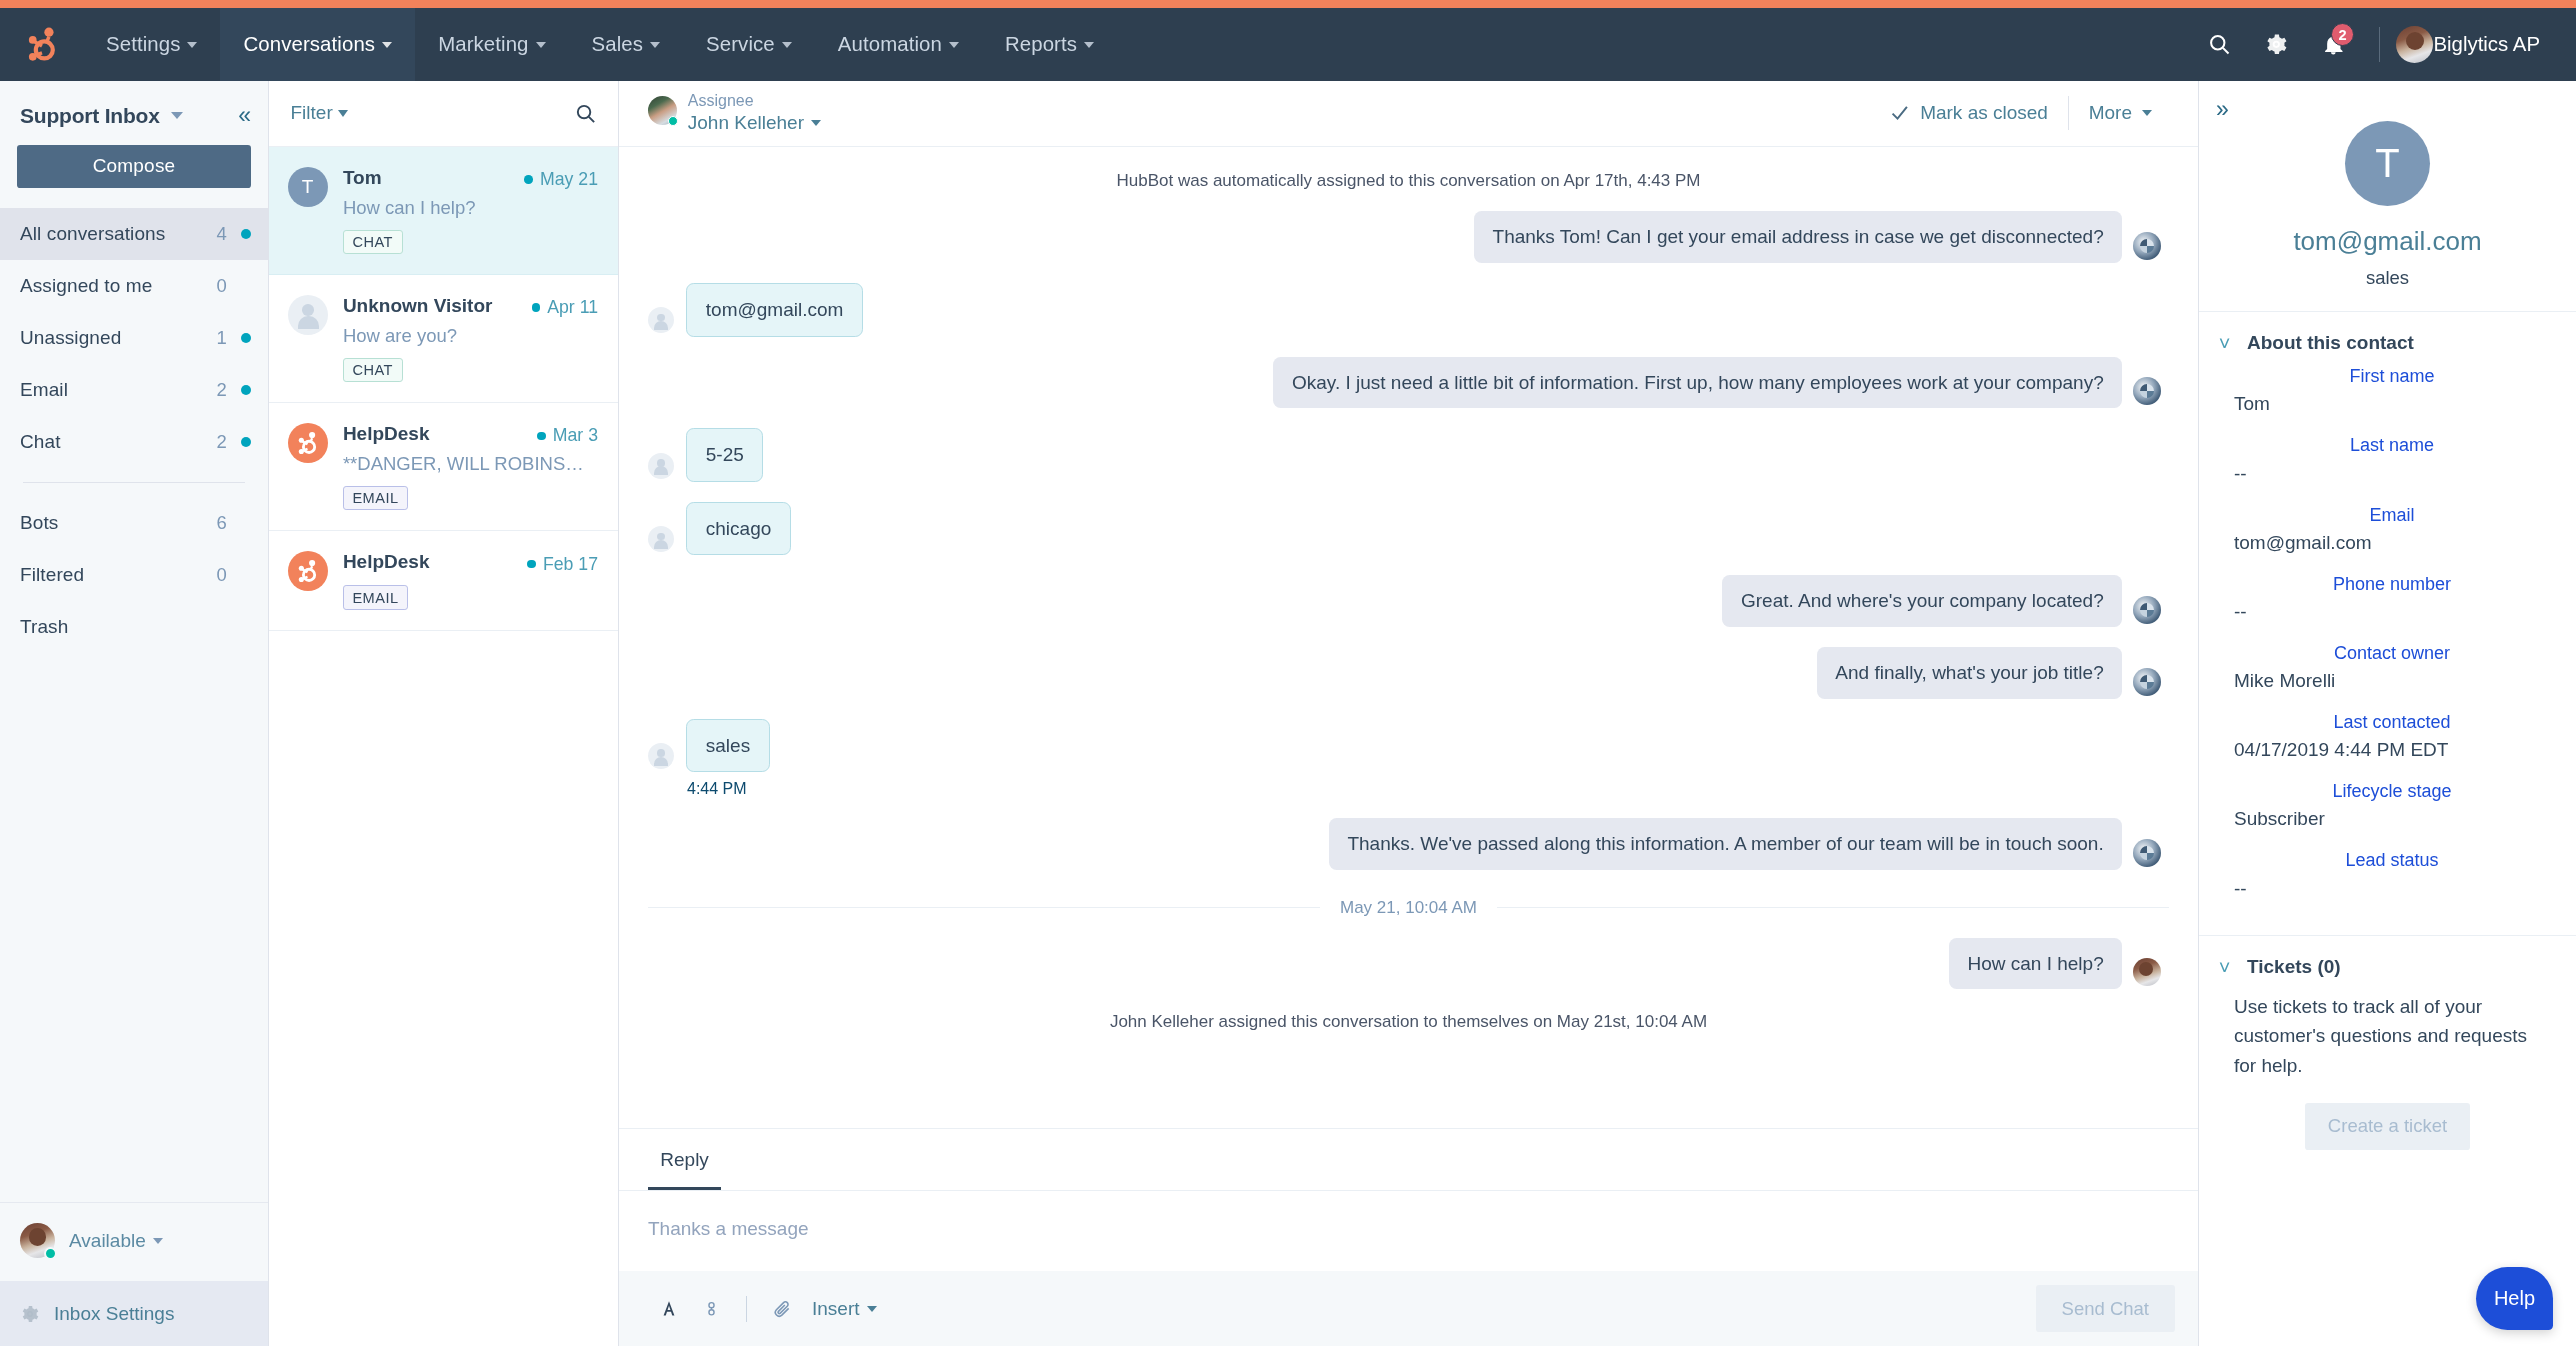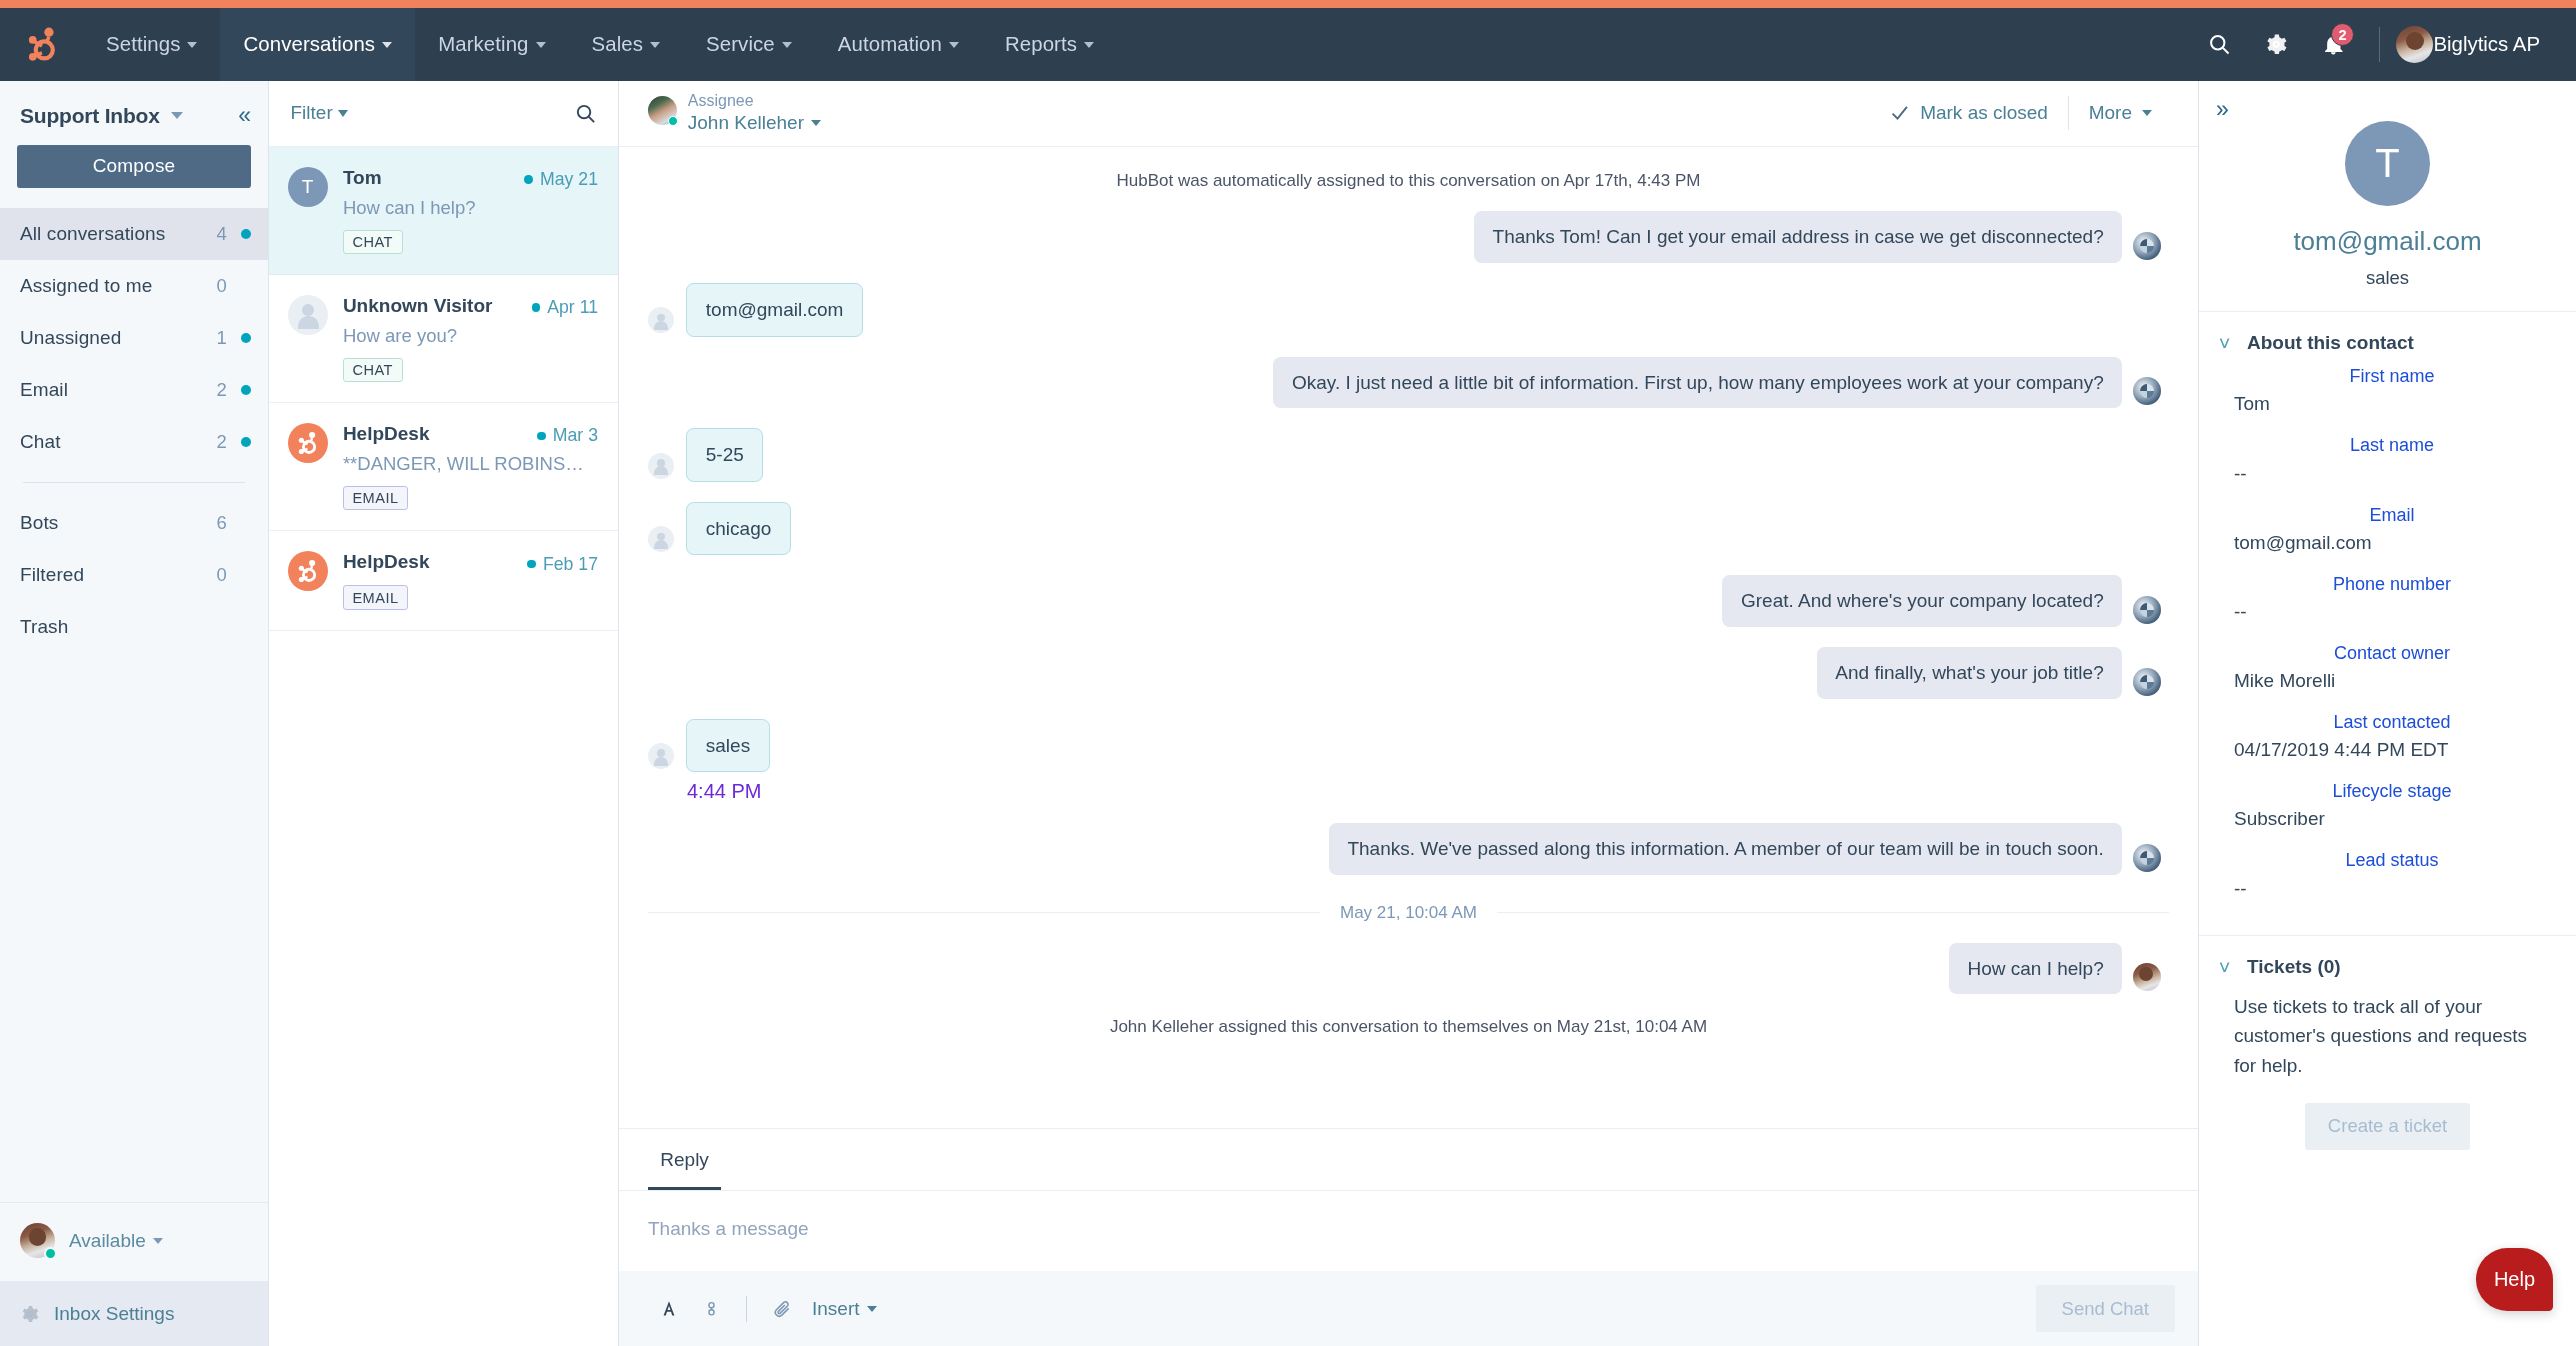--- a/index.html
+++ b/index.html
@@ -163,21 +163,21 @@
     position:relative; overflow:hidden;
   }
   .msg-av-bot::after{content:"";position:absolute;left:7px;top:7px;width:14px;height:14px;border-radius:50%;
      background: conic-gradient(#d9e3ec 0 25%, #5b7b96 25% 50%, #c5d3df 50% 75%, #3f5a74 75% 100%);}
   .msg-av-user {
     width:28px;height:28px;border-radius:50%;flex:0 0 28px;margin-left:10.8px;margin-bottom:3.1px;
     background: linear-gradient(160deg,#6b4034 0%,#8a5a45 32%,#c9b39e 58%,#e6e6e8 76%,#b9bcc4 100%);
     position:relative;
   }
   .msg-av-user::after{content:"";position:absolute;left:6.2px;top:3.8px;width:14px;height:14px;border-radius:50%;background:#6d4331;}
-  .msg-time { font-size:20px; color:#6d28d9; padding-left: 68px; margin-top: 7.7px; }
+  .msg-time { font-size:16px; color:#0c4a6e; padding-left: 68px; margin-top: 7.7px; }
   .msg-time.right { text-align:right; padding-right: 69px; padding-left:0; }
   .date-divider { display:flex; align-items:center; gap:20px; margin: 28px 29px 0 29px; }
   .date-divider .line { flex:1; height:0.8px; background:#eaeff4; }
   .date-divider .txt { font-size:17px; color:#7c98b6; }
 
   
   .editor { border-top:0.8px solid #eaeff4; flex:0 0 auto; }
   .editor-tabs { display:flex; padding: 0 29px; }
   .editor-tab { padding: 20px 12.3px 15.4px 12.3px; font-size:19px; color:#33475b; border-bottom:3.1px solid #33475b; cursor:pointer; }
   .editor-tabline { height:0.8px; background:#eaeff4; }
@@ -203,22 +203,22 @@
   .ct-hr { height:0.8px; background:#eaeff4; margin: 21.5px 0 0 0; }
   .ct-section { display:flex; align-items:center; gap:14px; padding: 20px 26px 6.2px 17px; }
   .ct-chev { color:#4a9db5; font-size:20px; line-height:1; cursor:pointer; width:17px; text-align:center; }
   .ct-sec-title { font-size:19px; font-weight:bold; color:#33475b; }
   .ct-fields { padding: 6.2px 26px 15.4px 35px; }
   .ct-flabel { font-size: 18px; color:#1d4ed8; margin-top: 20px; text-align: center; }
   .ct-fvalue { font-size: 19px; color:#33475b; margin-top: 6.2px; }
   .ct-tickets-copy { padding: 7.7px 35px 0 35px; font-size:19px; color:#33475b; line-height:1.55; }
   .ct-create { margin: 23px auto 0 auto; background:#eaeff4; color:#a8bcd0; font-size:18.5px; padding: 12.3px 23px; border-radius:3.1px; width:fit-content; cursor:pointer; }
   .help-fab {
-    position:absolute; right: 23px; bottom: 35px; width:77px; height:63px;
-    background:#b91c1c; color:#fff; font-size:20px; display:flex; align-items:center; justify-content:center;
+    position:absolute; right: 23px; bottom: 16px; width:77px; height:63px;
+    background:#1d4ed8; color:#fff; font-size:20px; display:flex; align-items:center; justify-content:center;
     border-radius: 32px 32px 4.6px 32px; cursor:pointer; box-shadow: 0 3.1px 10.8px rgba(0,0,0,.18);
   }
 </style>
 </head>
 <body>
 
 <div class="app">
 
   <div class="top-stripe"></div>
 

